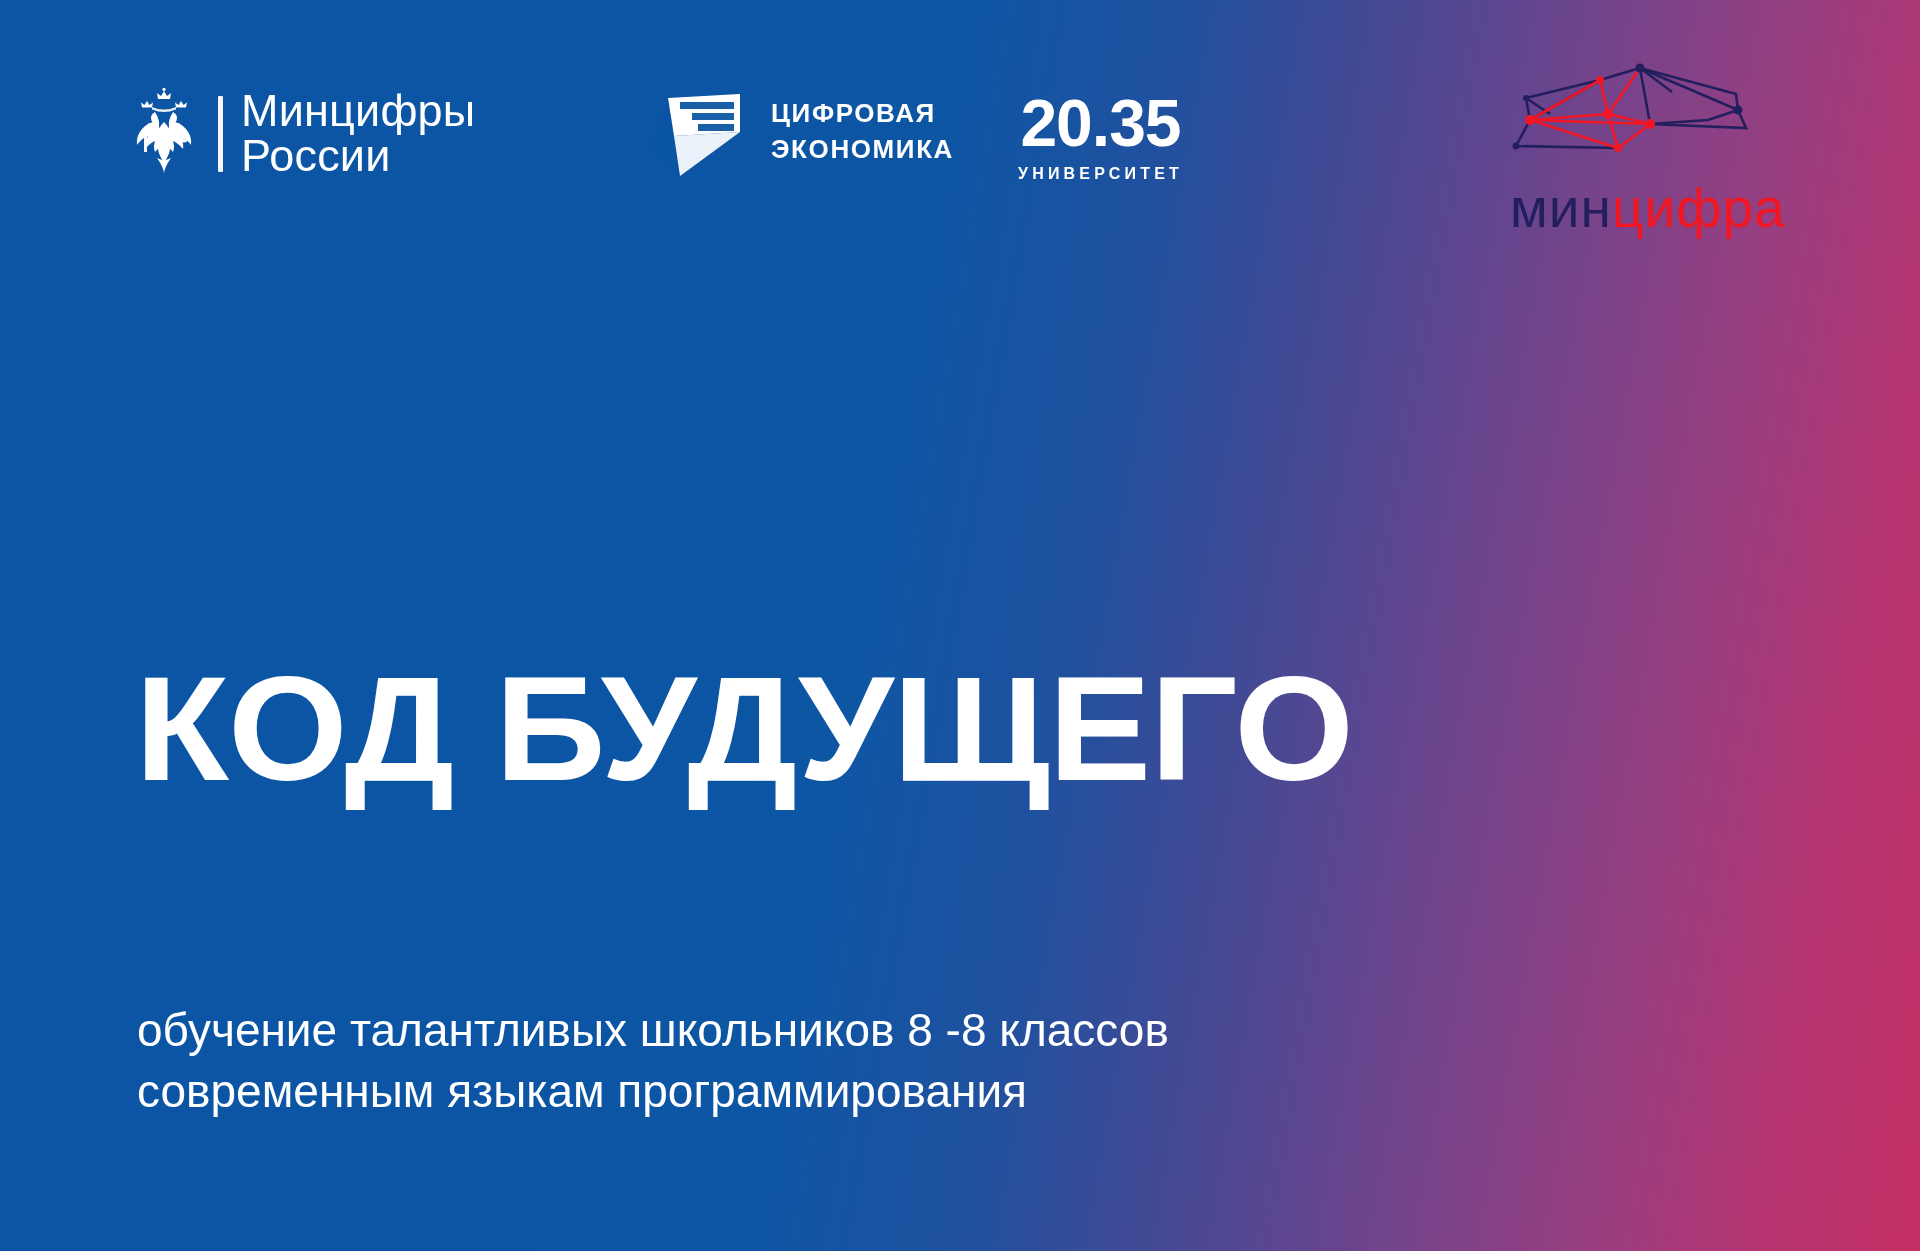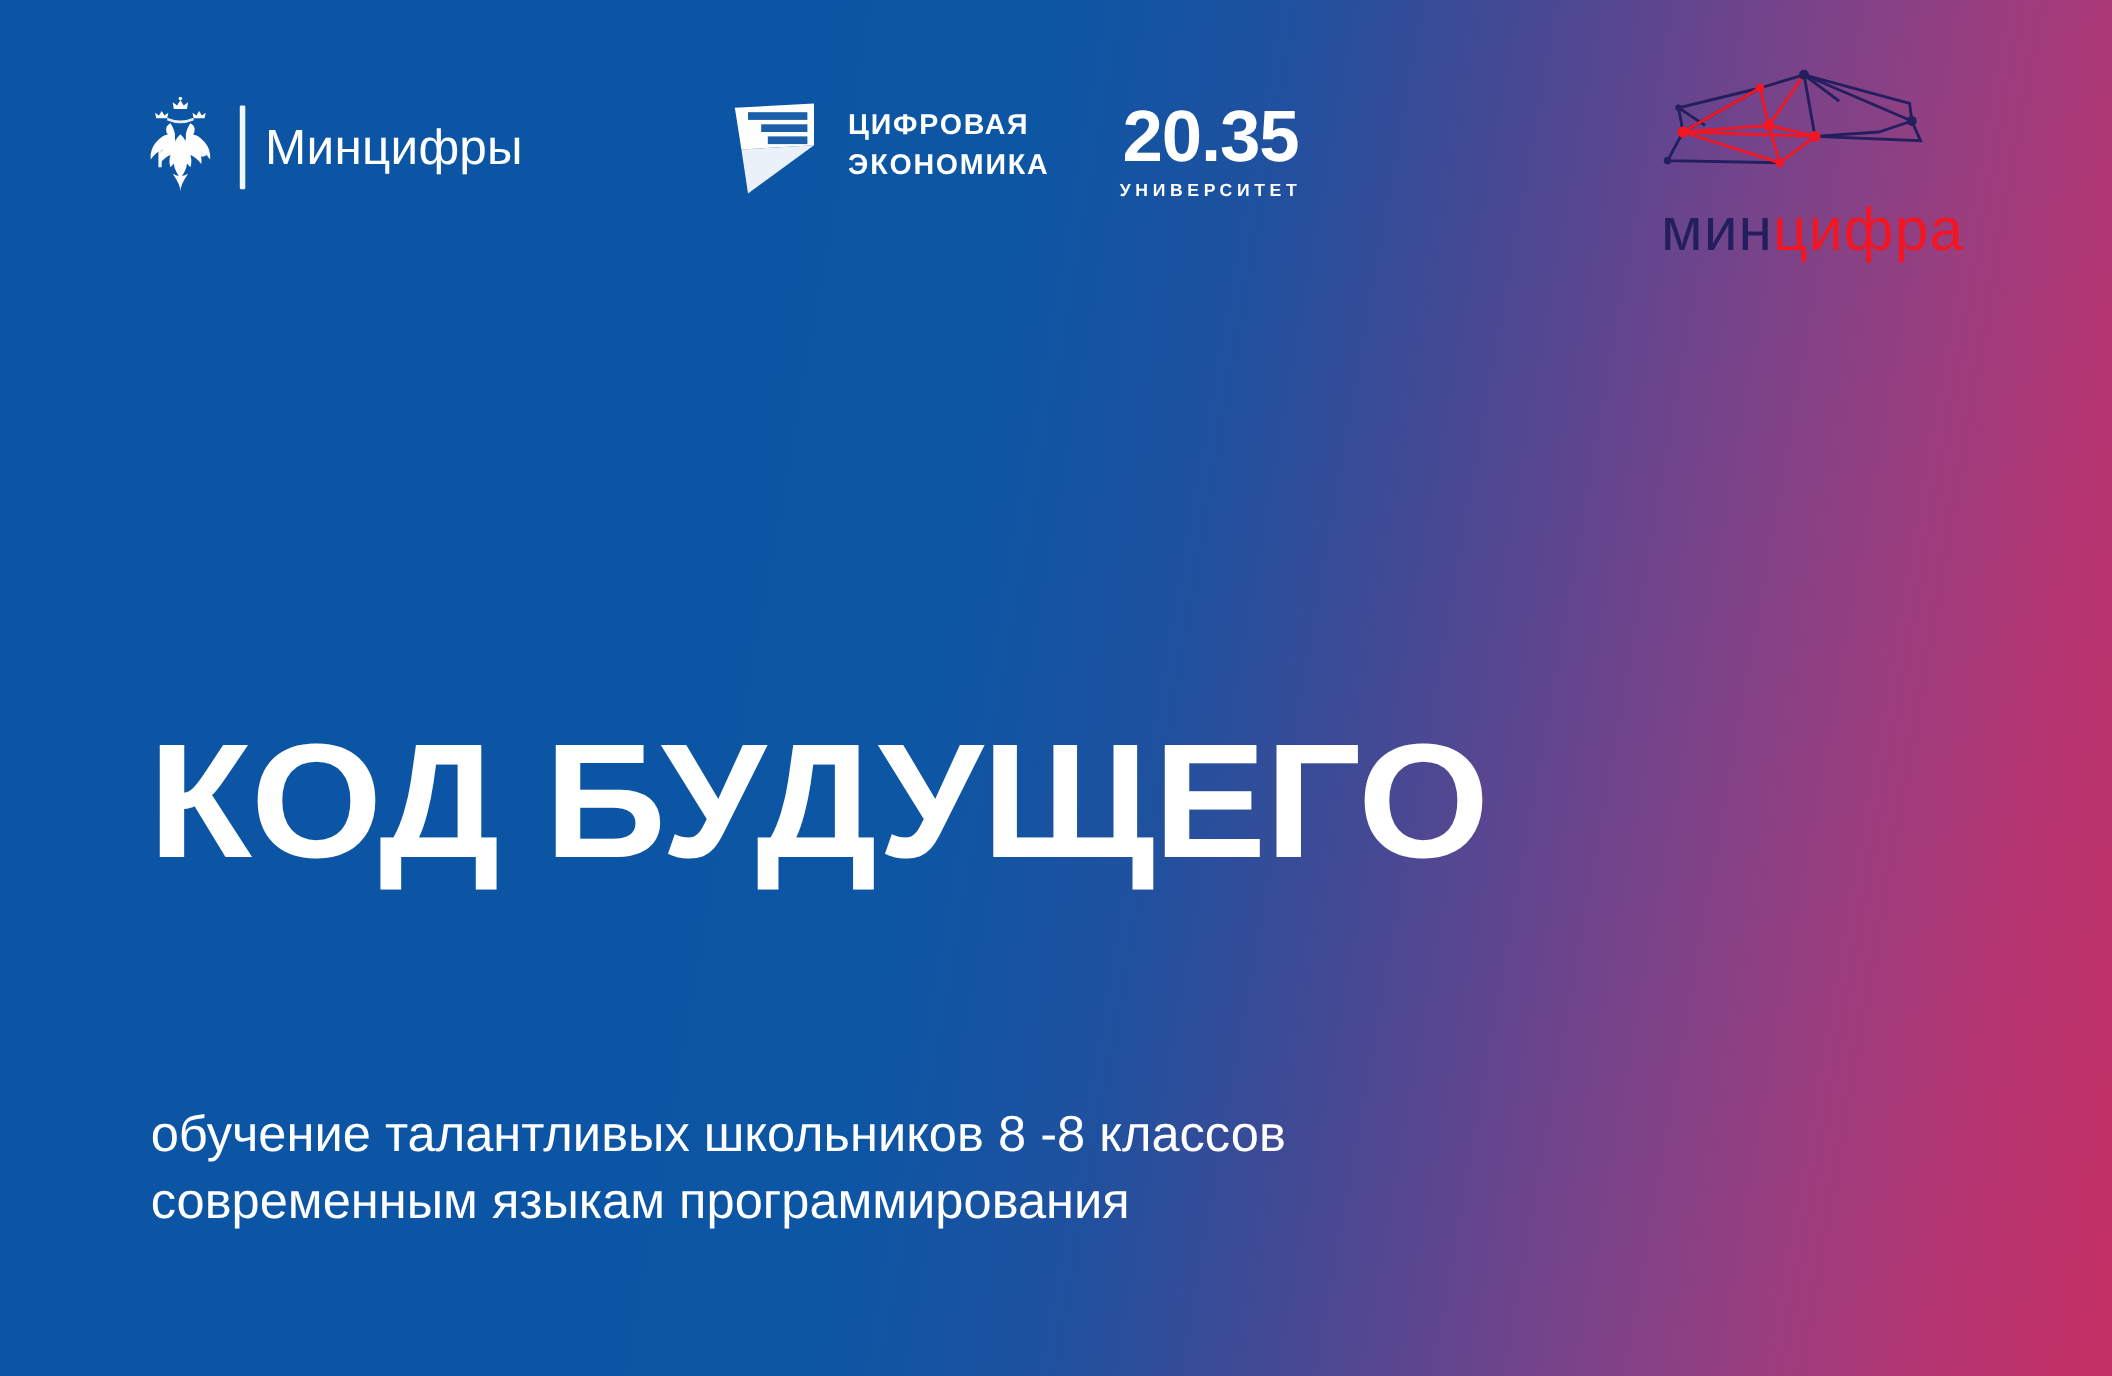--- a/index.html
+++ b/index.html
@@ -211,20 +211,21 @@
             <path d="M29 70 q7 10 7 16 q0 -6 7 -16 q-7 4 -14 0z"></path>
 
             <path d="M16 46 h3 v18 h-3z" opacity=".95"></path>
             <circle cx="56" cy="50" r="4.5" opacity=".95"></circle>
           </g>
         </svg>
       </span>
       <span class="logo-divider"></span>
       <span class="mincifry-words">
         <span>Минцифры</span>
+        <span>России</span>
       </span>
     </div>
 
     <div class="logo-digital">
       <span class="digital-mark">
         <svg viewBox="0 0 104 86" width="104" height="86" aria-hidden="true">
           <path d="M28 6 L100 2 L100 40 L34 44 Z" fill="#ffffff"></path>
           <path d="M34 44 L100 40 L40 84 Z" fill="#ffffff" opacity=".92"></path>
           <path d="M28 6 L34 44 L40 84 L8 56 Z" fill="#0b55a4" opacity=".12"></path>
           <g fill="#1a5fa8">

